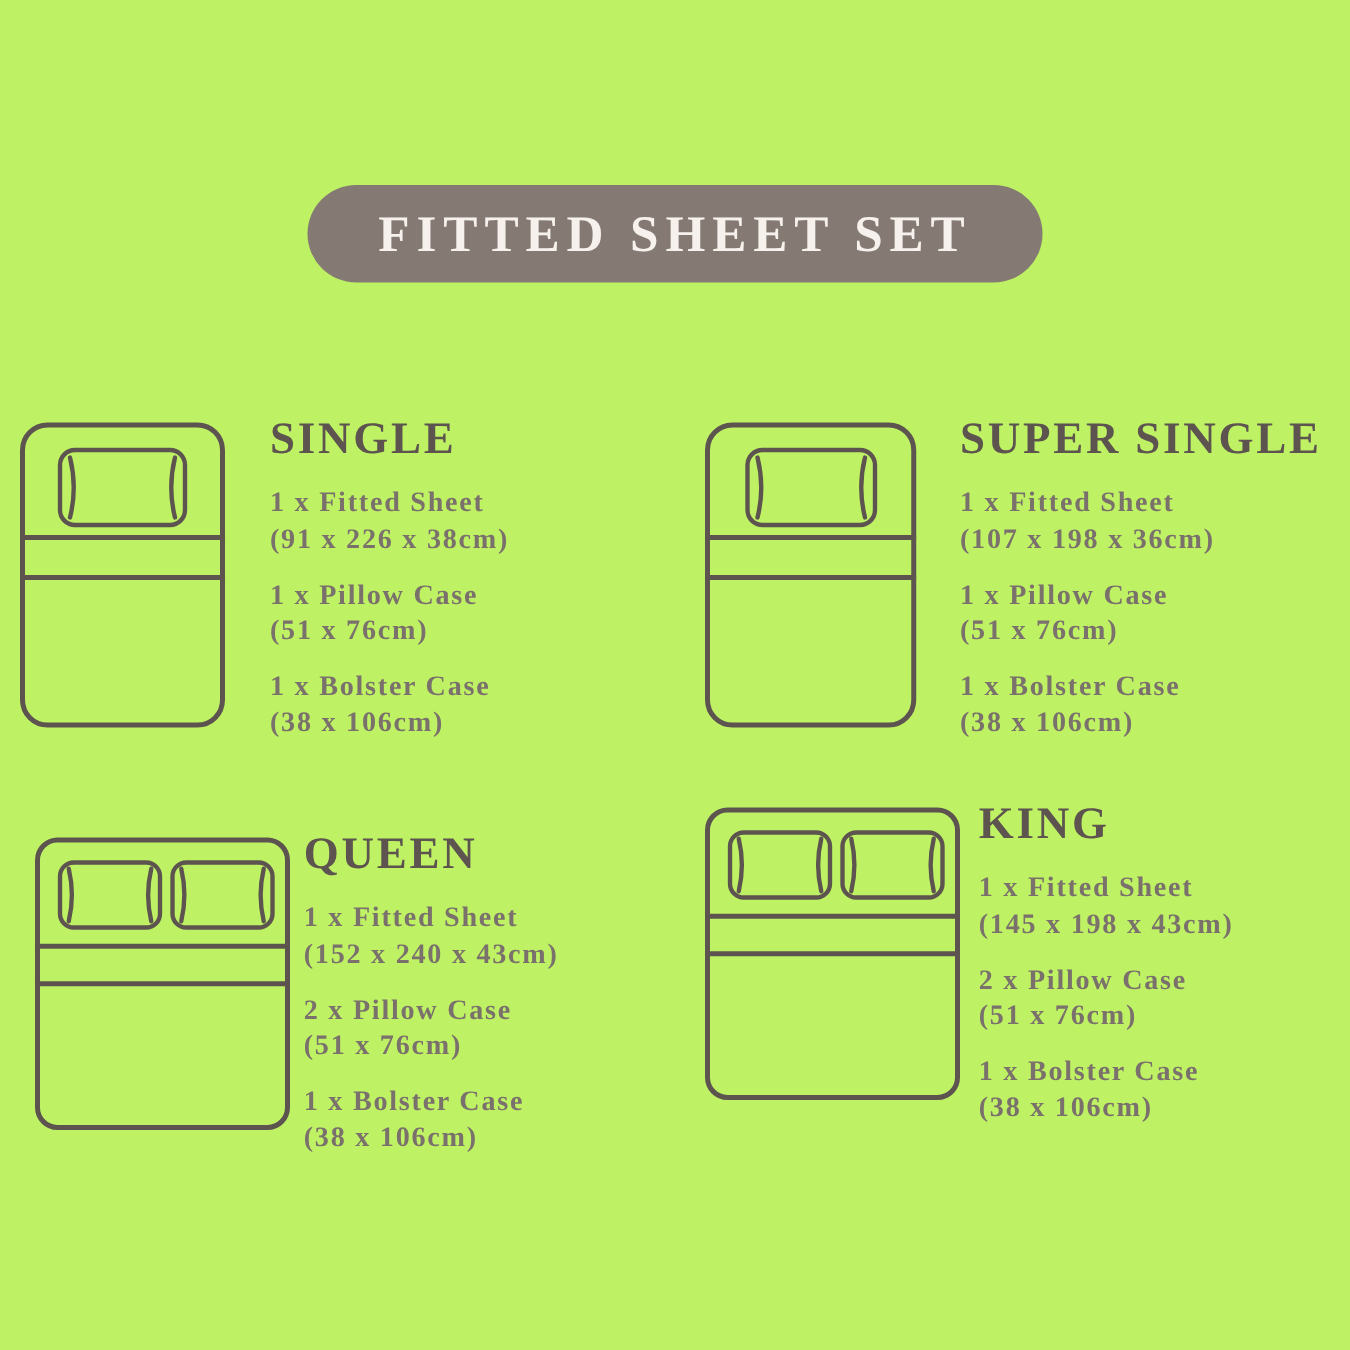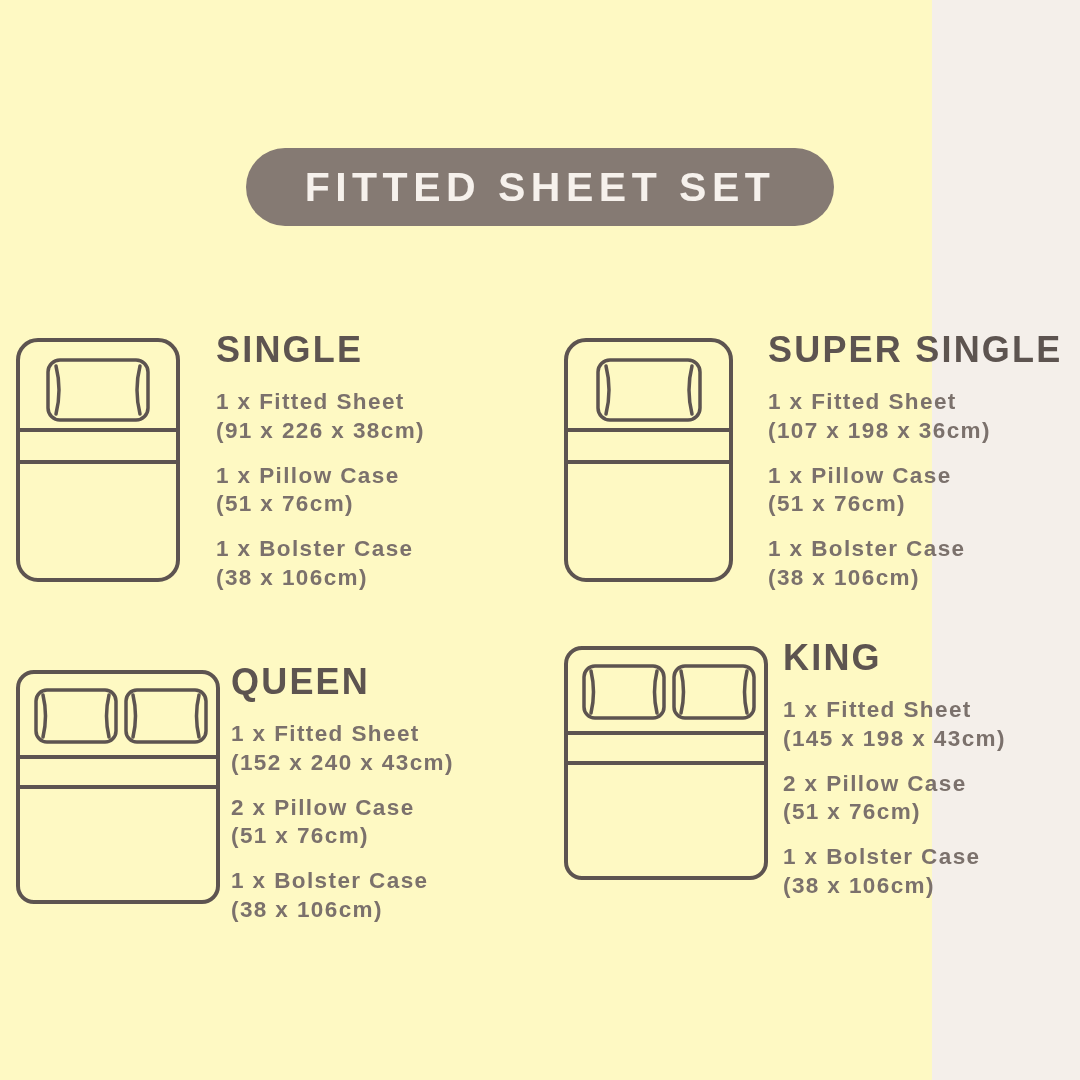--- a/index.html
+++ b/index.html
@@ -8,24 +8,25 @@
   }
   body {
     width: 1080px;
     height: 1080px;
     background: #f4efea;
     font-family: "Liberation Sans", sans-serif;
     overflow: hidden;
   }
   .page {
     position: relative;
-    width: 932px;
+    width: 1080px;
     height: 1080px;
-    background: #fef9c3;
+    background: #bef264;
     box-sizing: border-box;
+    font-family: Liberation Serif, serif;
   }
 
   
   .title-pill {
     position: absolute;
     left: 246px;
     top: 148px;
     width: 588px;
     height: 78px;
     background: #857a73;
@@ -44,21 +45,21 @@
   }
 
   
   .card {
     position: absolute;
     display: flex;
     align-items: flex-start;
   }
   .card-single      { left: 8px;  top: 330px; }
   .card-supersingle { left: 556px; top: 330px; }
-  .card-queen       { left: 8px;  top: 662px; }
+  .card-queen       { left: 20px;  top: 662px; }
   .card-king        { left: 556px; top: 638px; }
 
   .bed-wrap {
     flex: 0 0 auto;
     position: relative;
   }
 
   .text-col {
     padding-left: 12px;
     padding-top: 2px;

